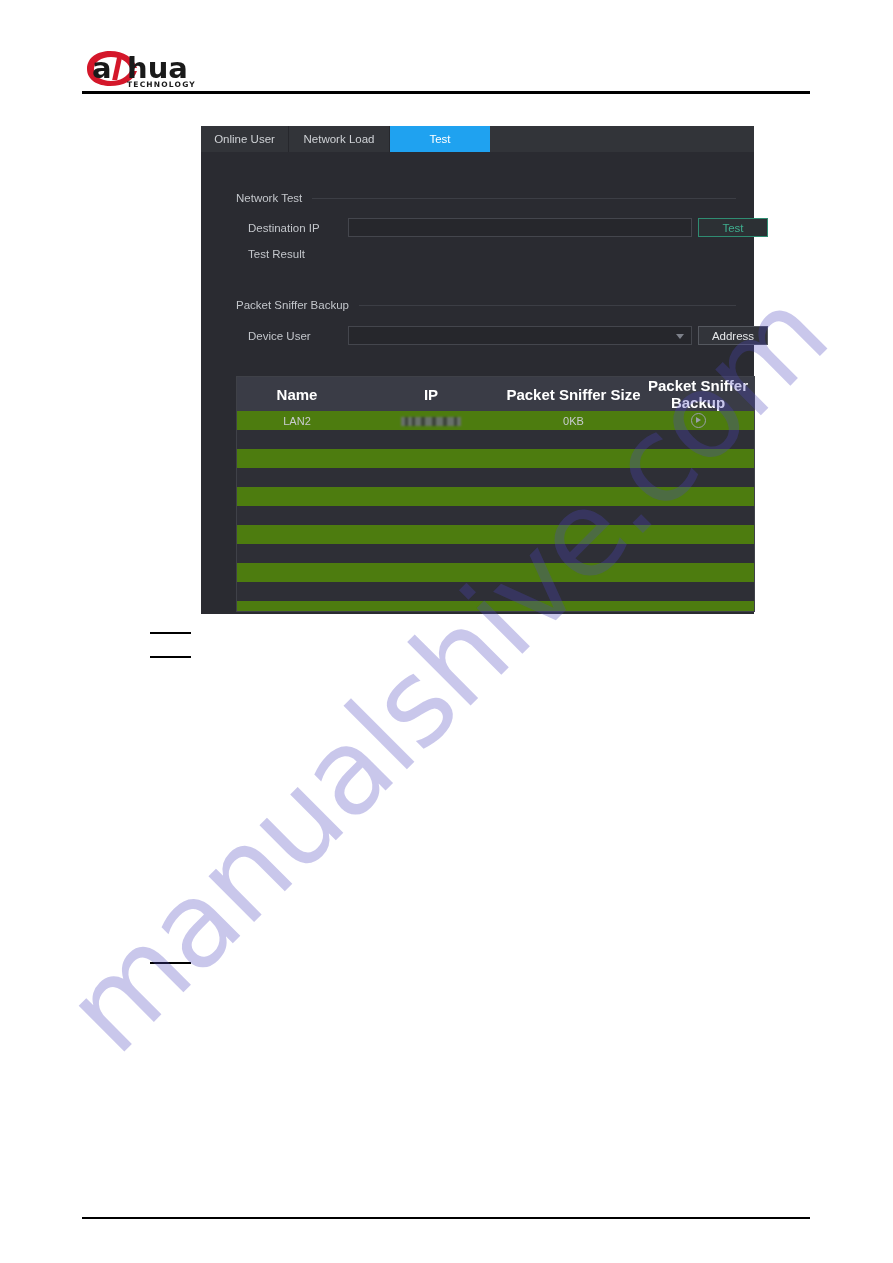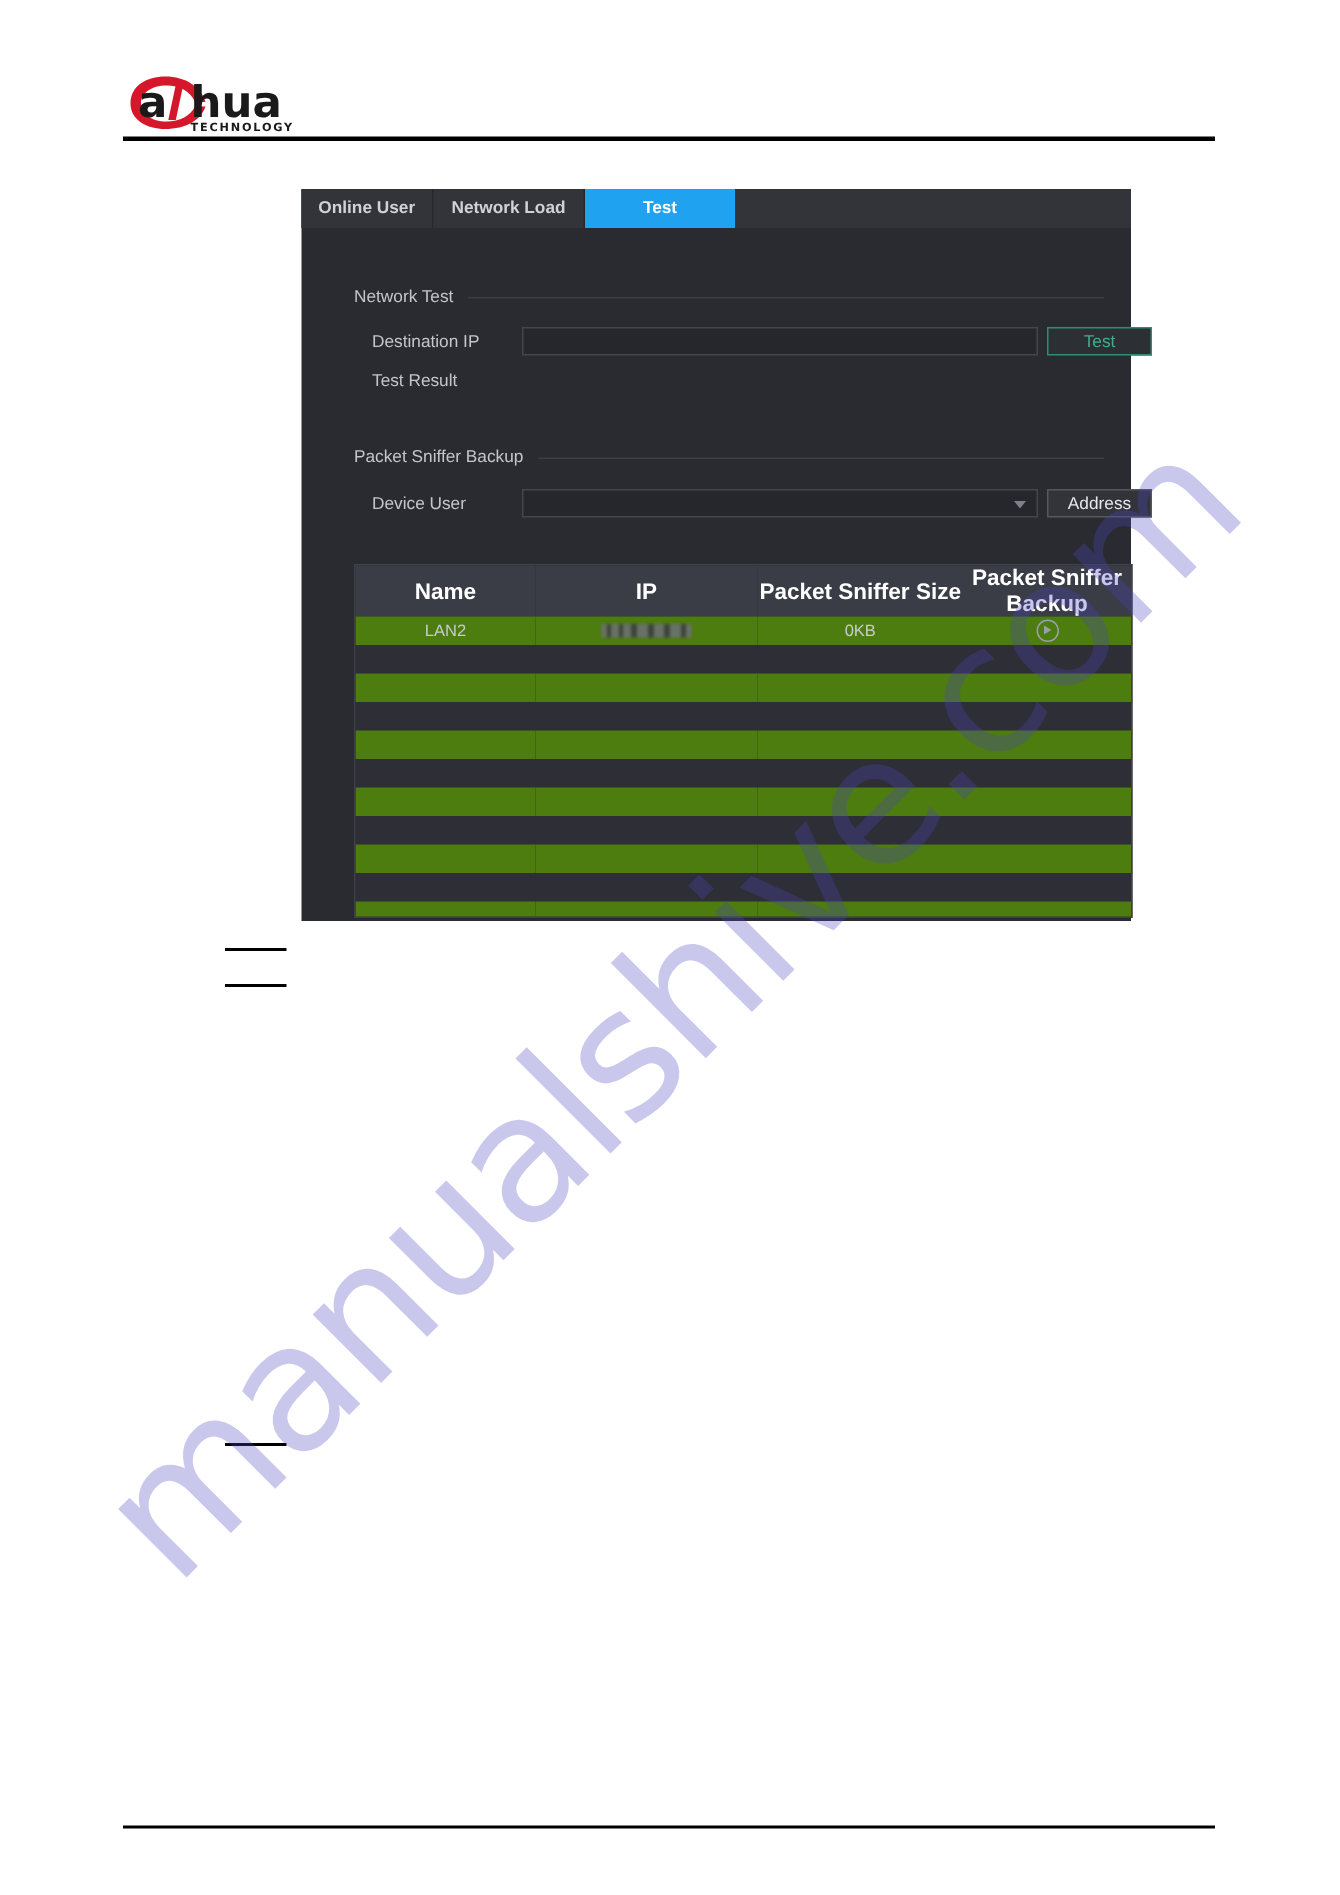--- a/index.html
+++ b/index.html
@@ -99,21 +99,20 @@
   .tab {
     display: flex;
     align-items: center;
     justify-content: center;
     font-size: 11.5px;
     color: #cfd2d6;
     background: #323439;
     border-right: 1px solid #26272c;
     box-sizing: border-box;
     user-select: none;
-    font-weight: bold;
   }
   .tab.t0 { width: 88px; }
   .tab.t1 { width: 101px; }
   .tab.t2 { width: 100px; }
   .tab.active {
     background: #1fa2f0;
     color: #ffffff;
     border-right: none;
   }
   .tab-filler { flex: 1; background: #323439; }

